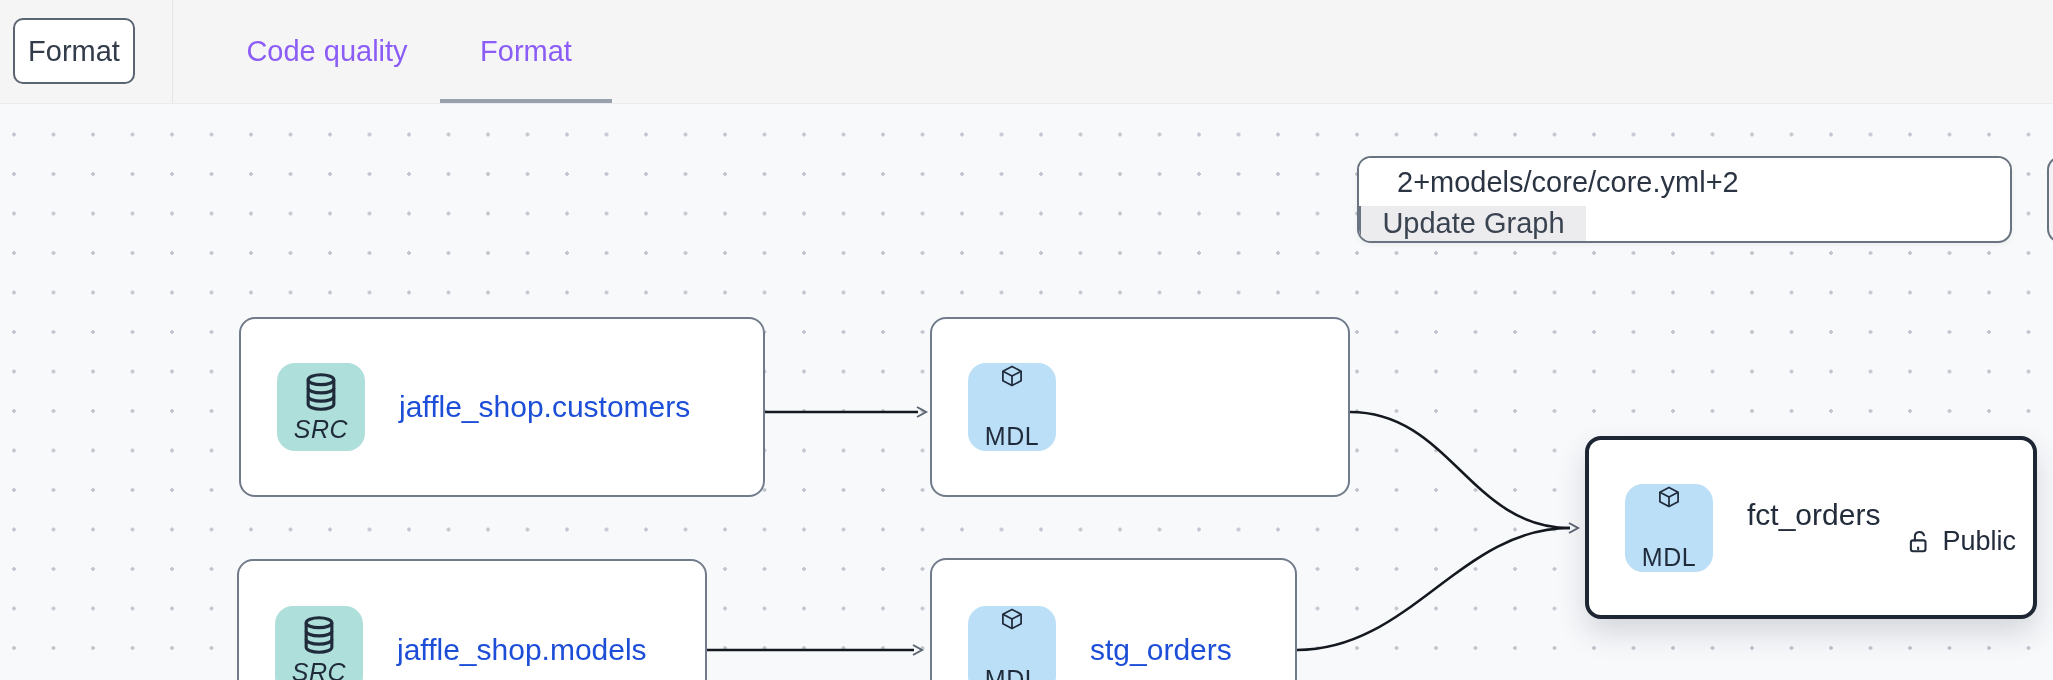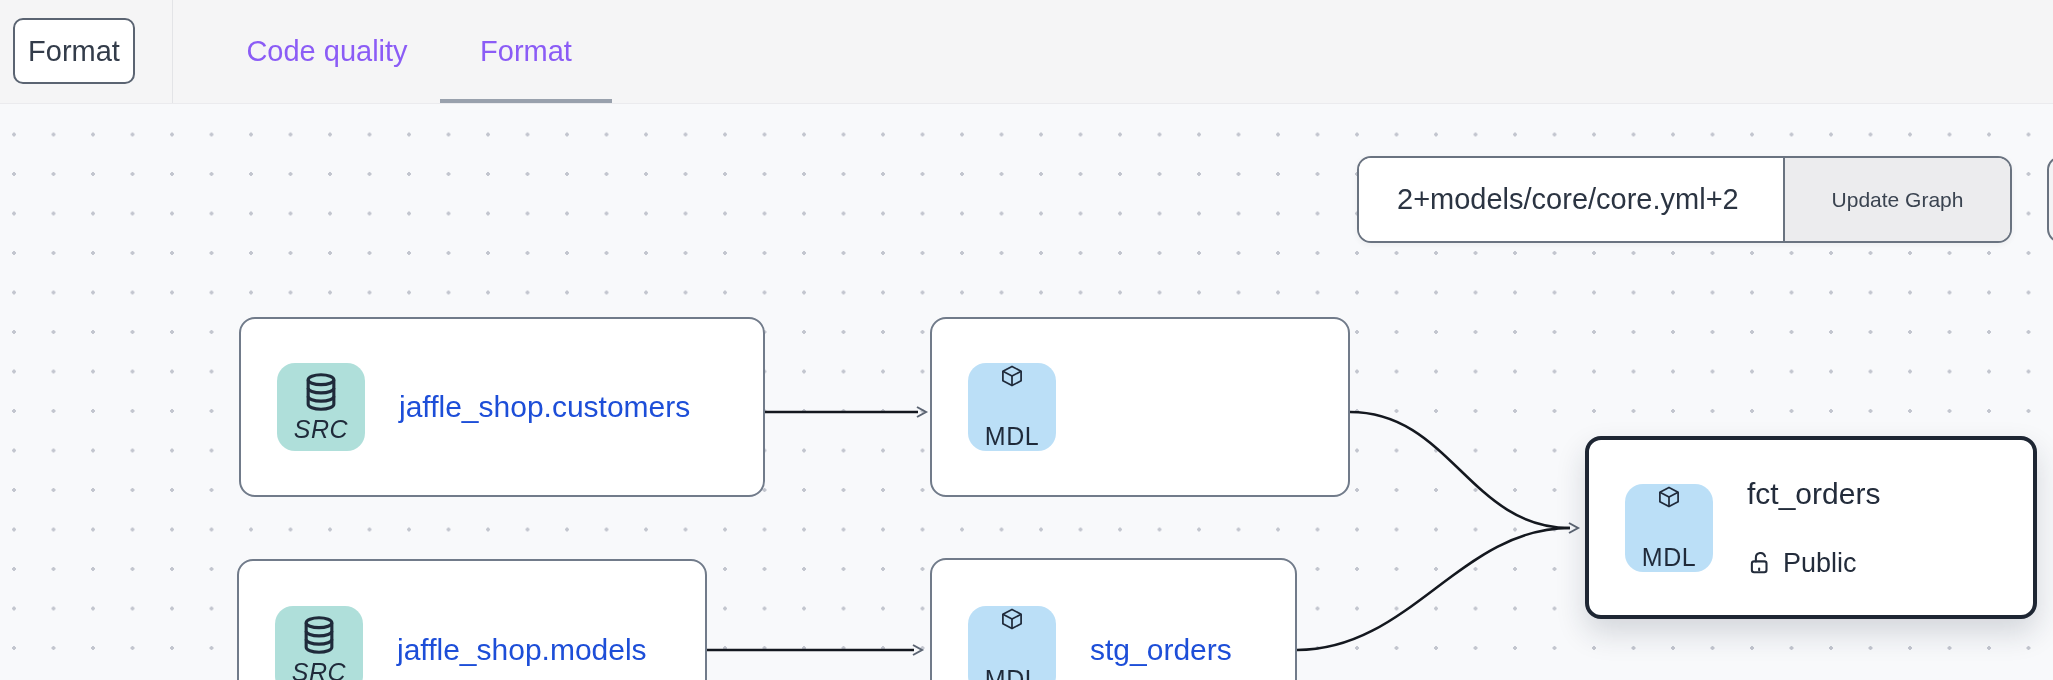--- a/index.html
+++ b/index.html
@@ -23,28 +23,28 @@
 
   
   .node{position:absolute;background:#ffffff;border:2px solid #717b8a;border-radius:16px;display:flex;align-items:center;padding-left:36px;box-sizing:border-box;z-index:2;cursor:pointer;}
   .node.selected{border:4px solid #1e2633;box-shadow:0 14px 30px rgba(25,35,55,0.16);}
   .icon-box{width:88px;height:88px;border-radius:18px;display:flex;flex-direction:column;align-items:center;justify-content:center;flex:none;}
   .icon-box.src{background:#afdfda;font-style:italic;}
   .icon-box.mdl{background:#bbdff7;gap:32px;}
   .icon-box svg{display:block;}
   .icon-type{font-size:25px;color:#1f2a3a;margin-top:1px;letter-spacing:0.5px;}
   .node-label{font-size:30px;color:#1d4ed8;margin-left:34px;white-space:nowrap;}
-  .node-text-col{margin-left:34px;display:flex;flex-direction:column;gap:9px;}
+  .node-text-col{margin-left:34px;display:flex;gap:26px;}
   .node-title{font-size:30px;color:#232c3b;white-space:nowrap;}
   .access-row{display:flex;align-items:center;gap:10px;font-size:27px;color:#232c3b;margin-top:28px;}
 
   
   .selector-group{position:absolute;left:1357px;top:52px;width:651px;height:83px;border:2px solid #6a7380;border-radius:14px;display:flex;overflow:hidden;background:#ffffff;z-index:4;box-shadow:0 2px 6px rgba(0,0,0,0.05);}
   .selector-input{flex:1;border:none;outline:none;background:#ffffff;font-family:"Liberation Sans",sans-serif;font-size:29px;color:#2b3442;padding:0 0 0 38px;min-width:0;}
-  .update-btn{width:227px;flex:none;background:#ececee;border:none;border-left:2px solid #6a7380;font-family:"Liberation Sans",sans-serif;font-size:21px;color:#3a4350;cursor:pointer;}
+  .update-btn{width:227px;flex:none;background:#ececee;border:none;border-left:2px solid #6a7380;font-family:"Liberation Sans",sans-serif;font-size:29px;color:#3a4350;cursor:pointer;}
   .partial-btn{position:absolute;left:2047px;top:52px;width:40px;height:83px;border:2px solid #6a7380;border-radius:14px;background:#f3f3f5;z-index:4;}
 </style>
 </head>
 <body>
 
 <div class="app">
 
   <div class="header">
     <button class="format-btn">Format</button>
     <div class="header-divider"></div>
@@ -131,19 +131,19 @@
         <svg width="26" height="28" viewBox="0 0 24 24" fill="none" stroke="#232c3b" stroke-width="1.9" stroke-linecap="round">
           <rect x="4.5" y="10.5" width="13.5" height="10" rx="2"></rect>
           <path d="M8.2 10.5 V7.2 a4.3 4.3 0 0 1 8.4-1.4"></path>
           <path d="M11.2 17 v1.6"></path>
         </svg>
         <span>Public</span>
       </div>
     </div>
   </div>
 
-  <div class="selector-group" style="top:156px;">
+  <div class="selector-group" style="top:156px;flex-direction:column;">
     <input class="selector-input" type="text" value="2+models/core/core.yml+2" style="">
     <button class="update-btn">Update Graph</button>
   </div>
   <div class="partial-btn" style="top:156px;"></div>
 
 </div>
 
 </body></html>

